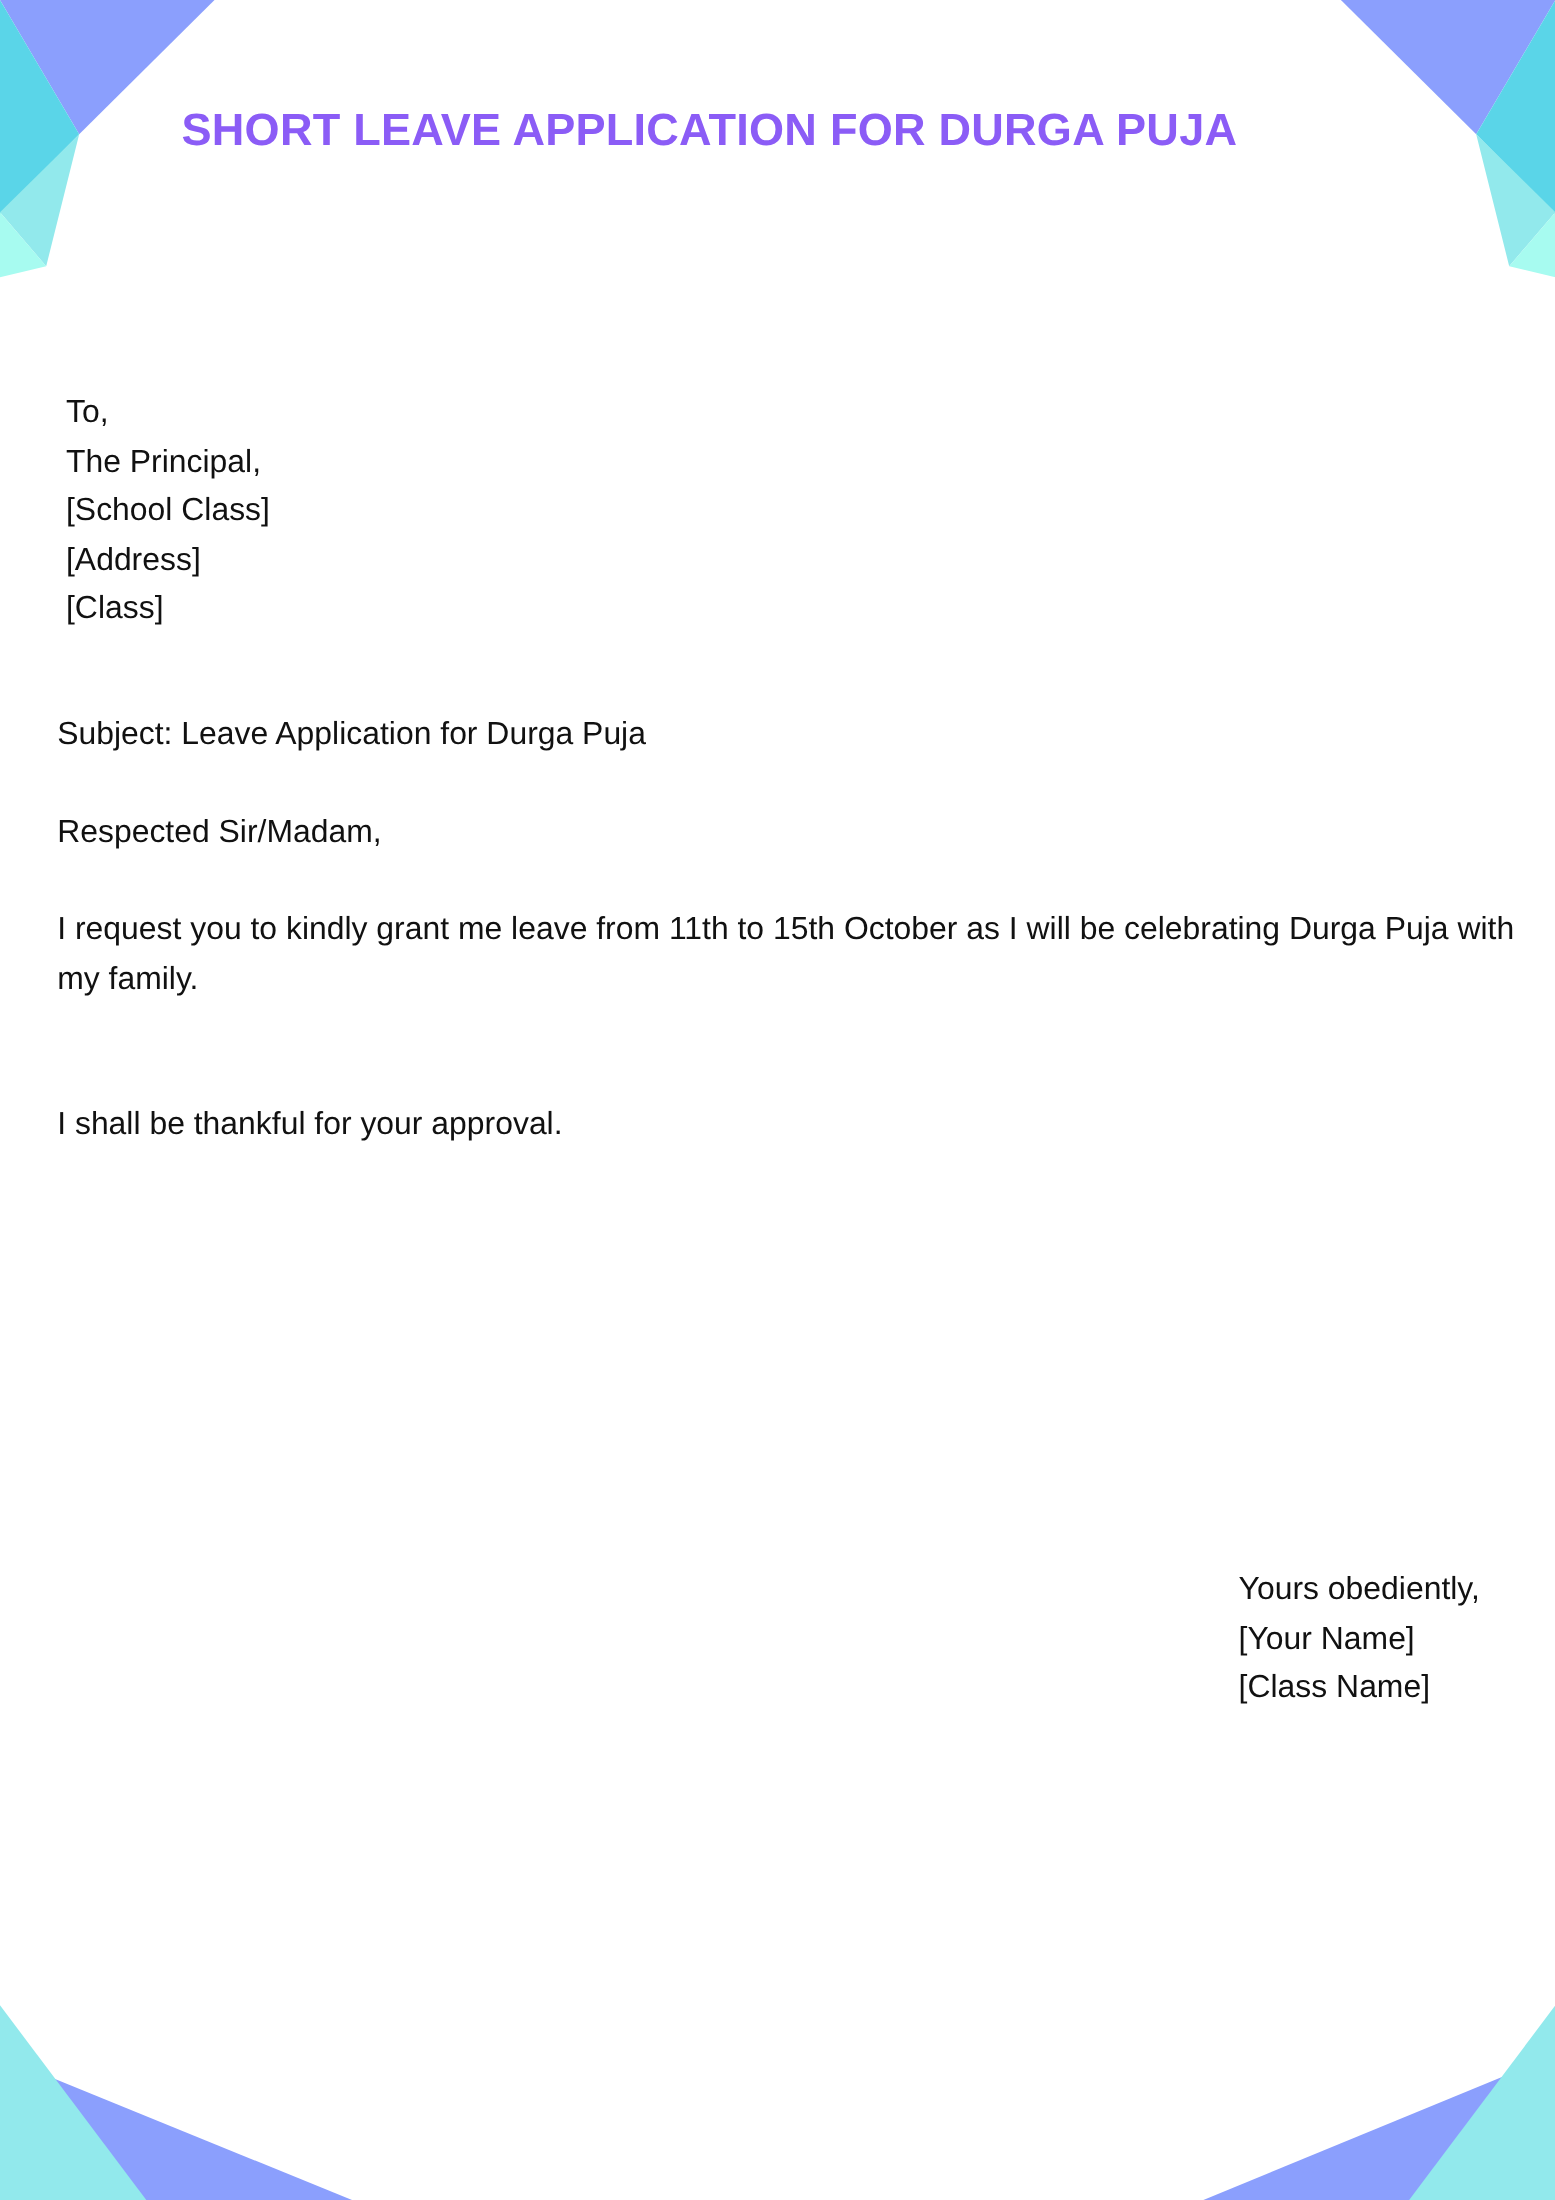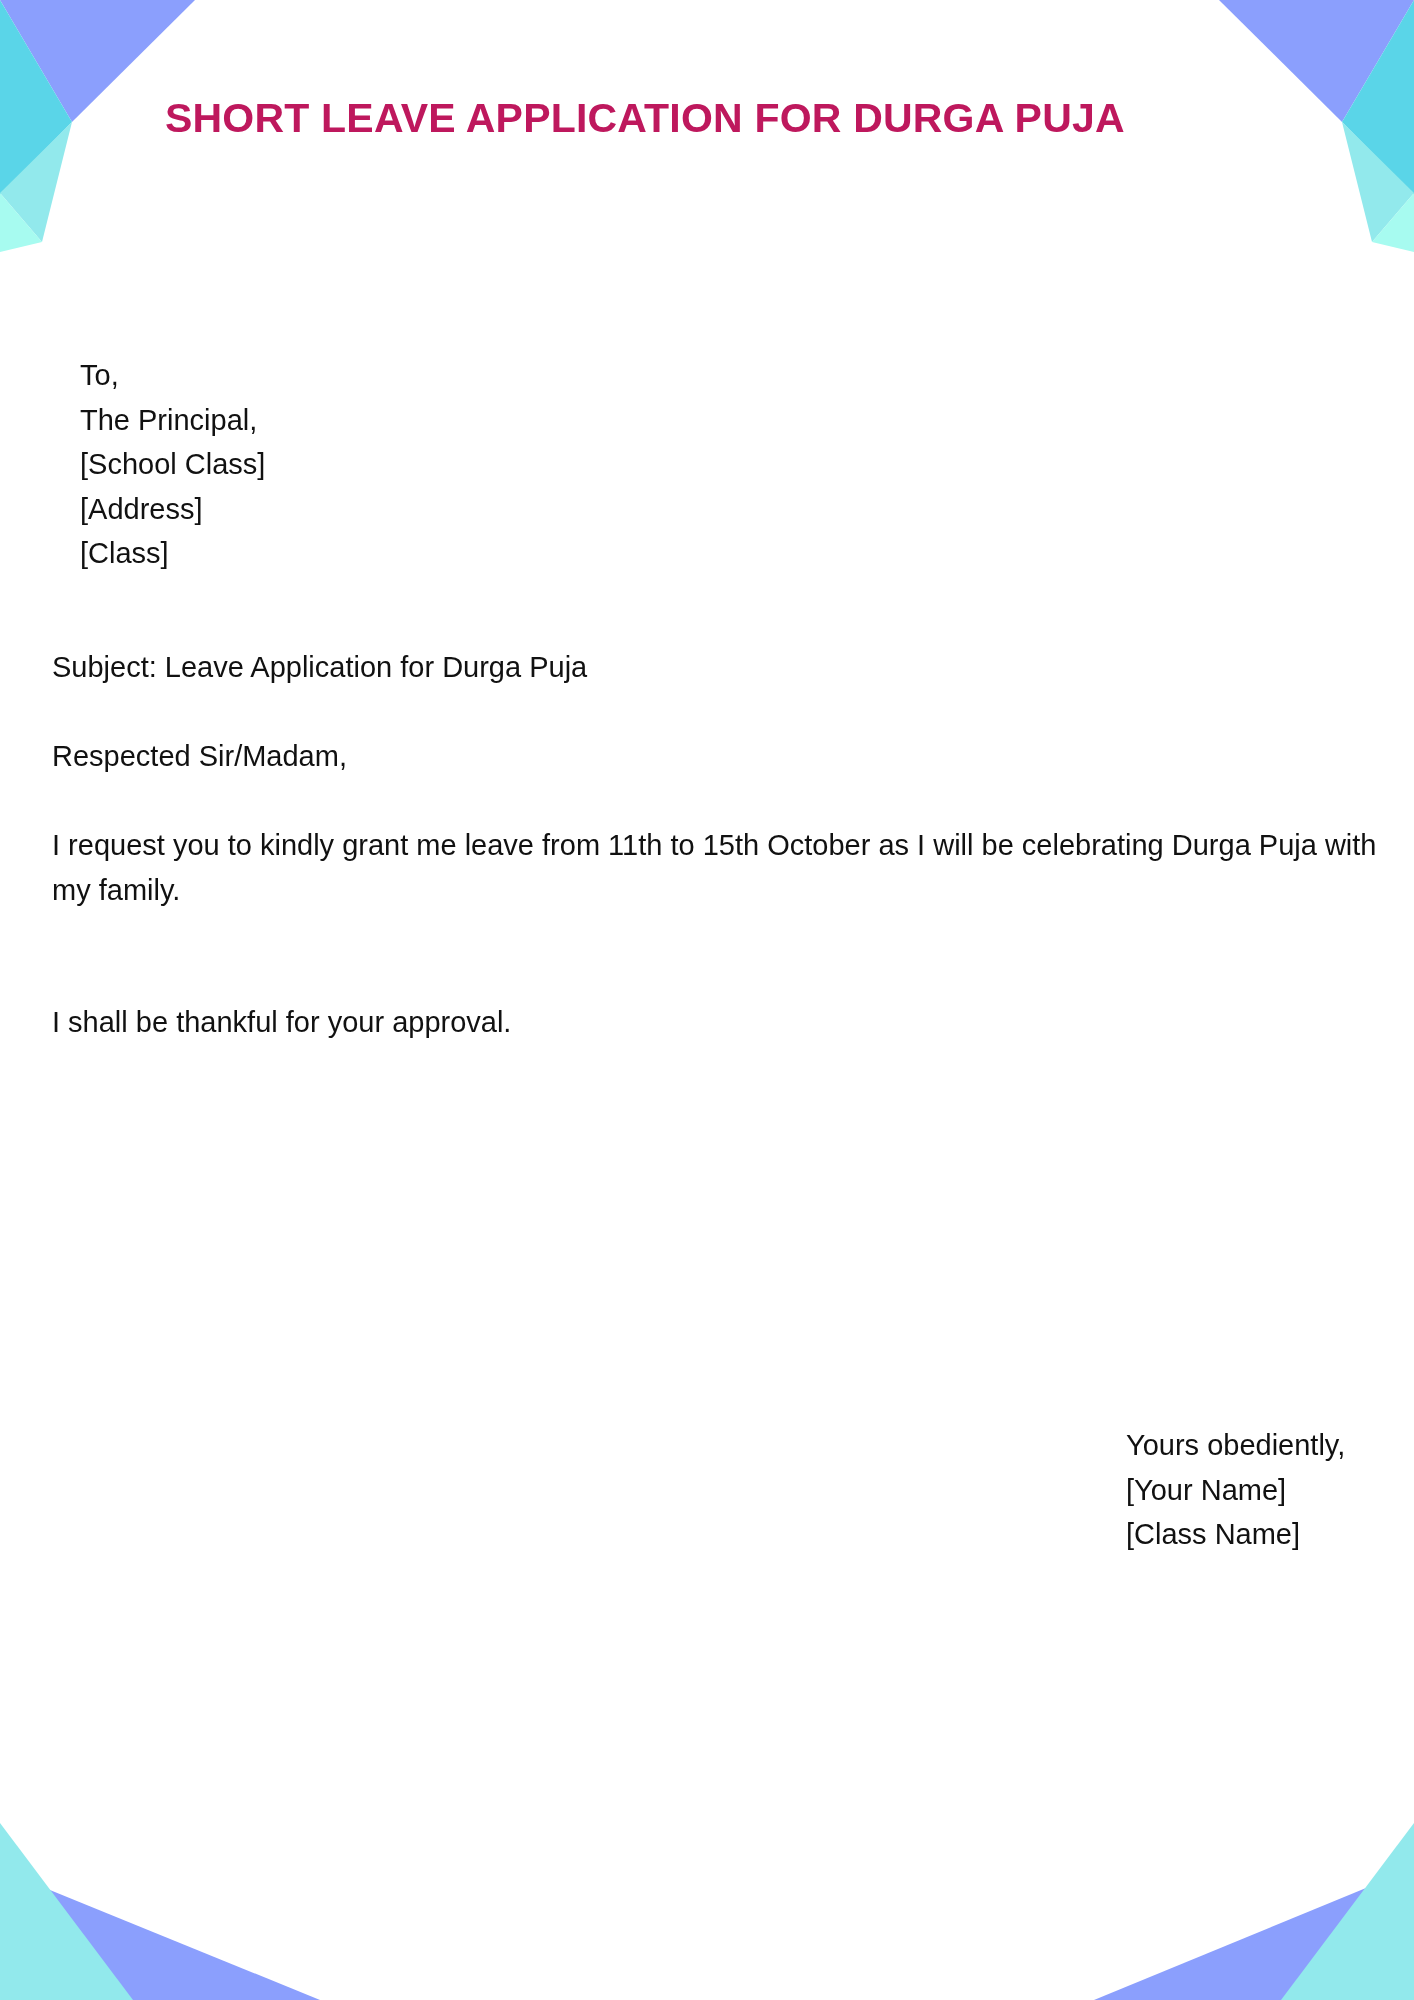--- a/index.html
+++ b/index.html
@@ -36,21 +36,21 @@
       white-space: nowrap;
     }
     .text {
       font-size: 29px;
       line-height: 44.5px;
       margin: 0;
       white-space: nowrap;
     }
     .address {
       position: absolute;
-      left: 80px;
+      left: 60px;
       top: 353px;
     }
     .address div { height: 44.5px; }
     .subject {
       position: absolute;
       left: 52px;
       top: 645px;
     }
     .salutation {
       position: absolute;
@@ -95,21 +95,21 @@
   <g>
     <polygon points="45,1888 320,2000 0,2000" fill="#8b9ffd"></polygon>
     <polygon points="0,1823 133,2000 0,2000" fill="#92e9ec"></polygon>
   </g>
   <g>
     <polygon points="1366,1888 1094,2000 1414,2000" fill="#8b9ffd"></polygon>
     <polygon points="1414,1823 1281,2000 1414,2000" fill="#92e9ec"></polygon>
   </g>
 </svg>
 
-<h1 class="title" style="color:#be185d;">SHORT LEAVE APPLICATION FOR DURGA PUJA</h1>
+<h1 class="title" style="color:#8b5cf6;">SHORT LEAVE APPLICATION FOR DURGA PUJA</h1>
 
 <div class="address text">
   <div>To,</div>
   <div>The Principal,</div>
   <div>[School Class]</div>
   <div>[Address]</div>
   <div>[Class]</div>
 </div>
 
 <p class="subject text">Subject: Leave Application for Durga Puja</p>

